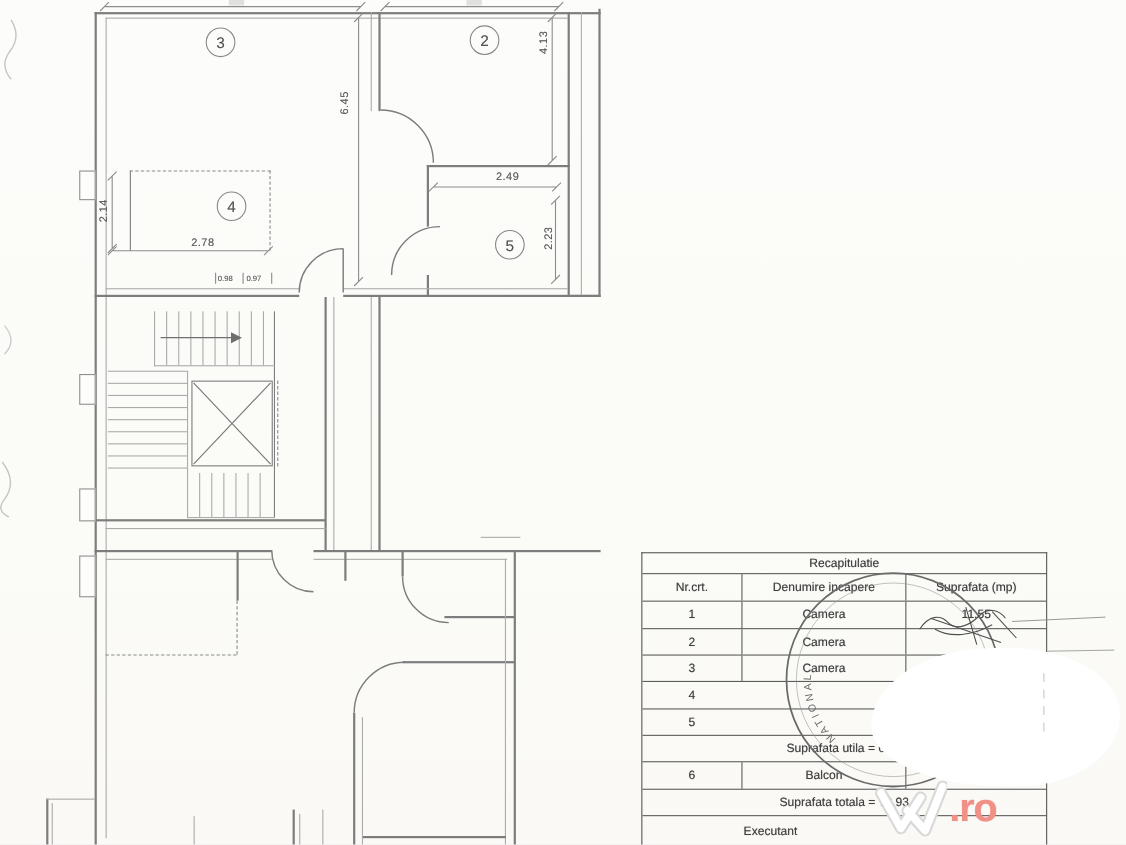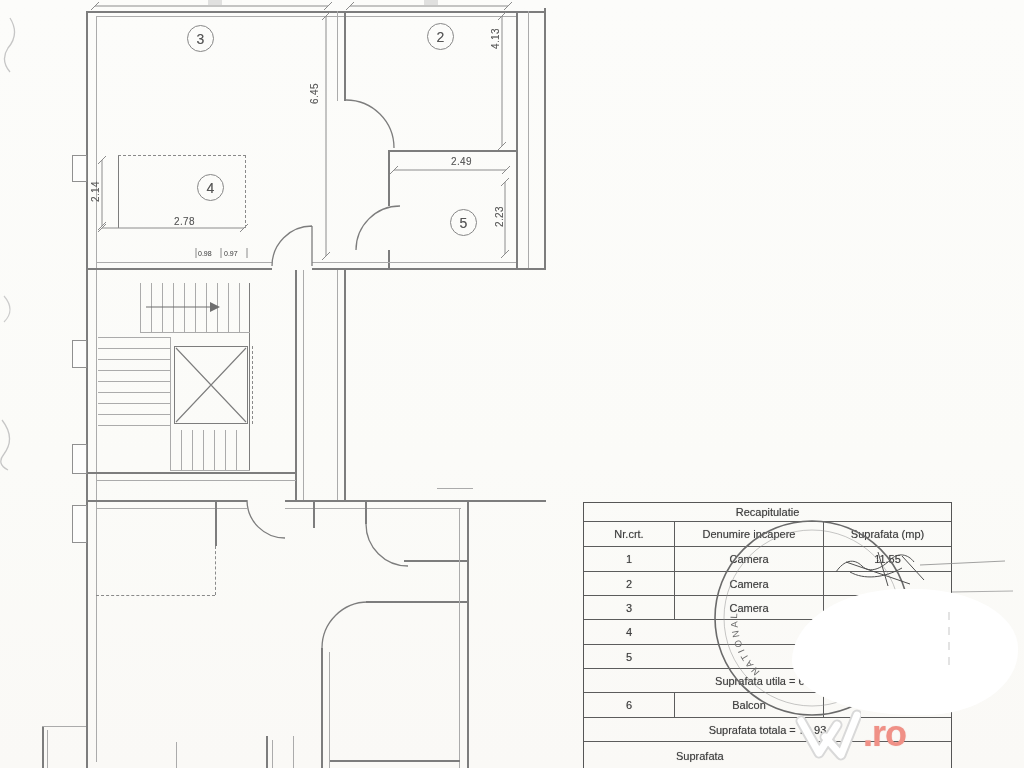--- a/index.html
+++ b/index.html
@@ -236,21 +236,21 @@
       <div class="cell merged">Suprafata utila = 63.1</div>
     </div>
     <div class="trow" style="height:25px">
       <div class="cell c1">6</div>
       <div class="cell c2">Balcon</div>
       <div class="cell c3"></div>
     </div>
     <div class="trow" style="height:24px">
       <div class="cell merged">Suprafata totala = 70.93</div>
     </div>
-    <div class="trow" style="height:28px;justify-content:flex-start;padding-left:92px">Suprafata</div>
+    <div class="trow" style="height:28px;justify-content:flex-start;padding-left:92px">Executant</div>
   </div>
 
   <svg class="layer" width="1024" height="768" style="z-index:6">
     <circle cx="812" cy="618" r="97" fill="none" stroke="#6a6a6a" stroke-width="1.6"></circle>
     <circle cx="812" cy="618" r="88" fill="none" stroke="#8d8d8d" stroke-width="0.7" opacity="0.7"></circle>
     <defs>
         <path id="stArc" d="M764,675 A74,74 0 0 1 764,561"></path>
       </defs>
     <text font-size="9.5" letter-spacing="2.5" fill="#6a6a6a" font-family="Liberation Sans, sans-serif">
       <textPath href="#stArc" startOffset="4%">NATIONAL</textPath>

